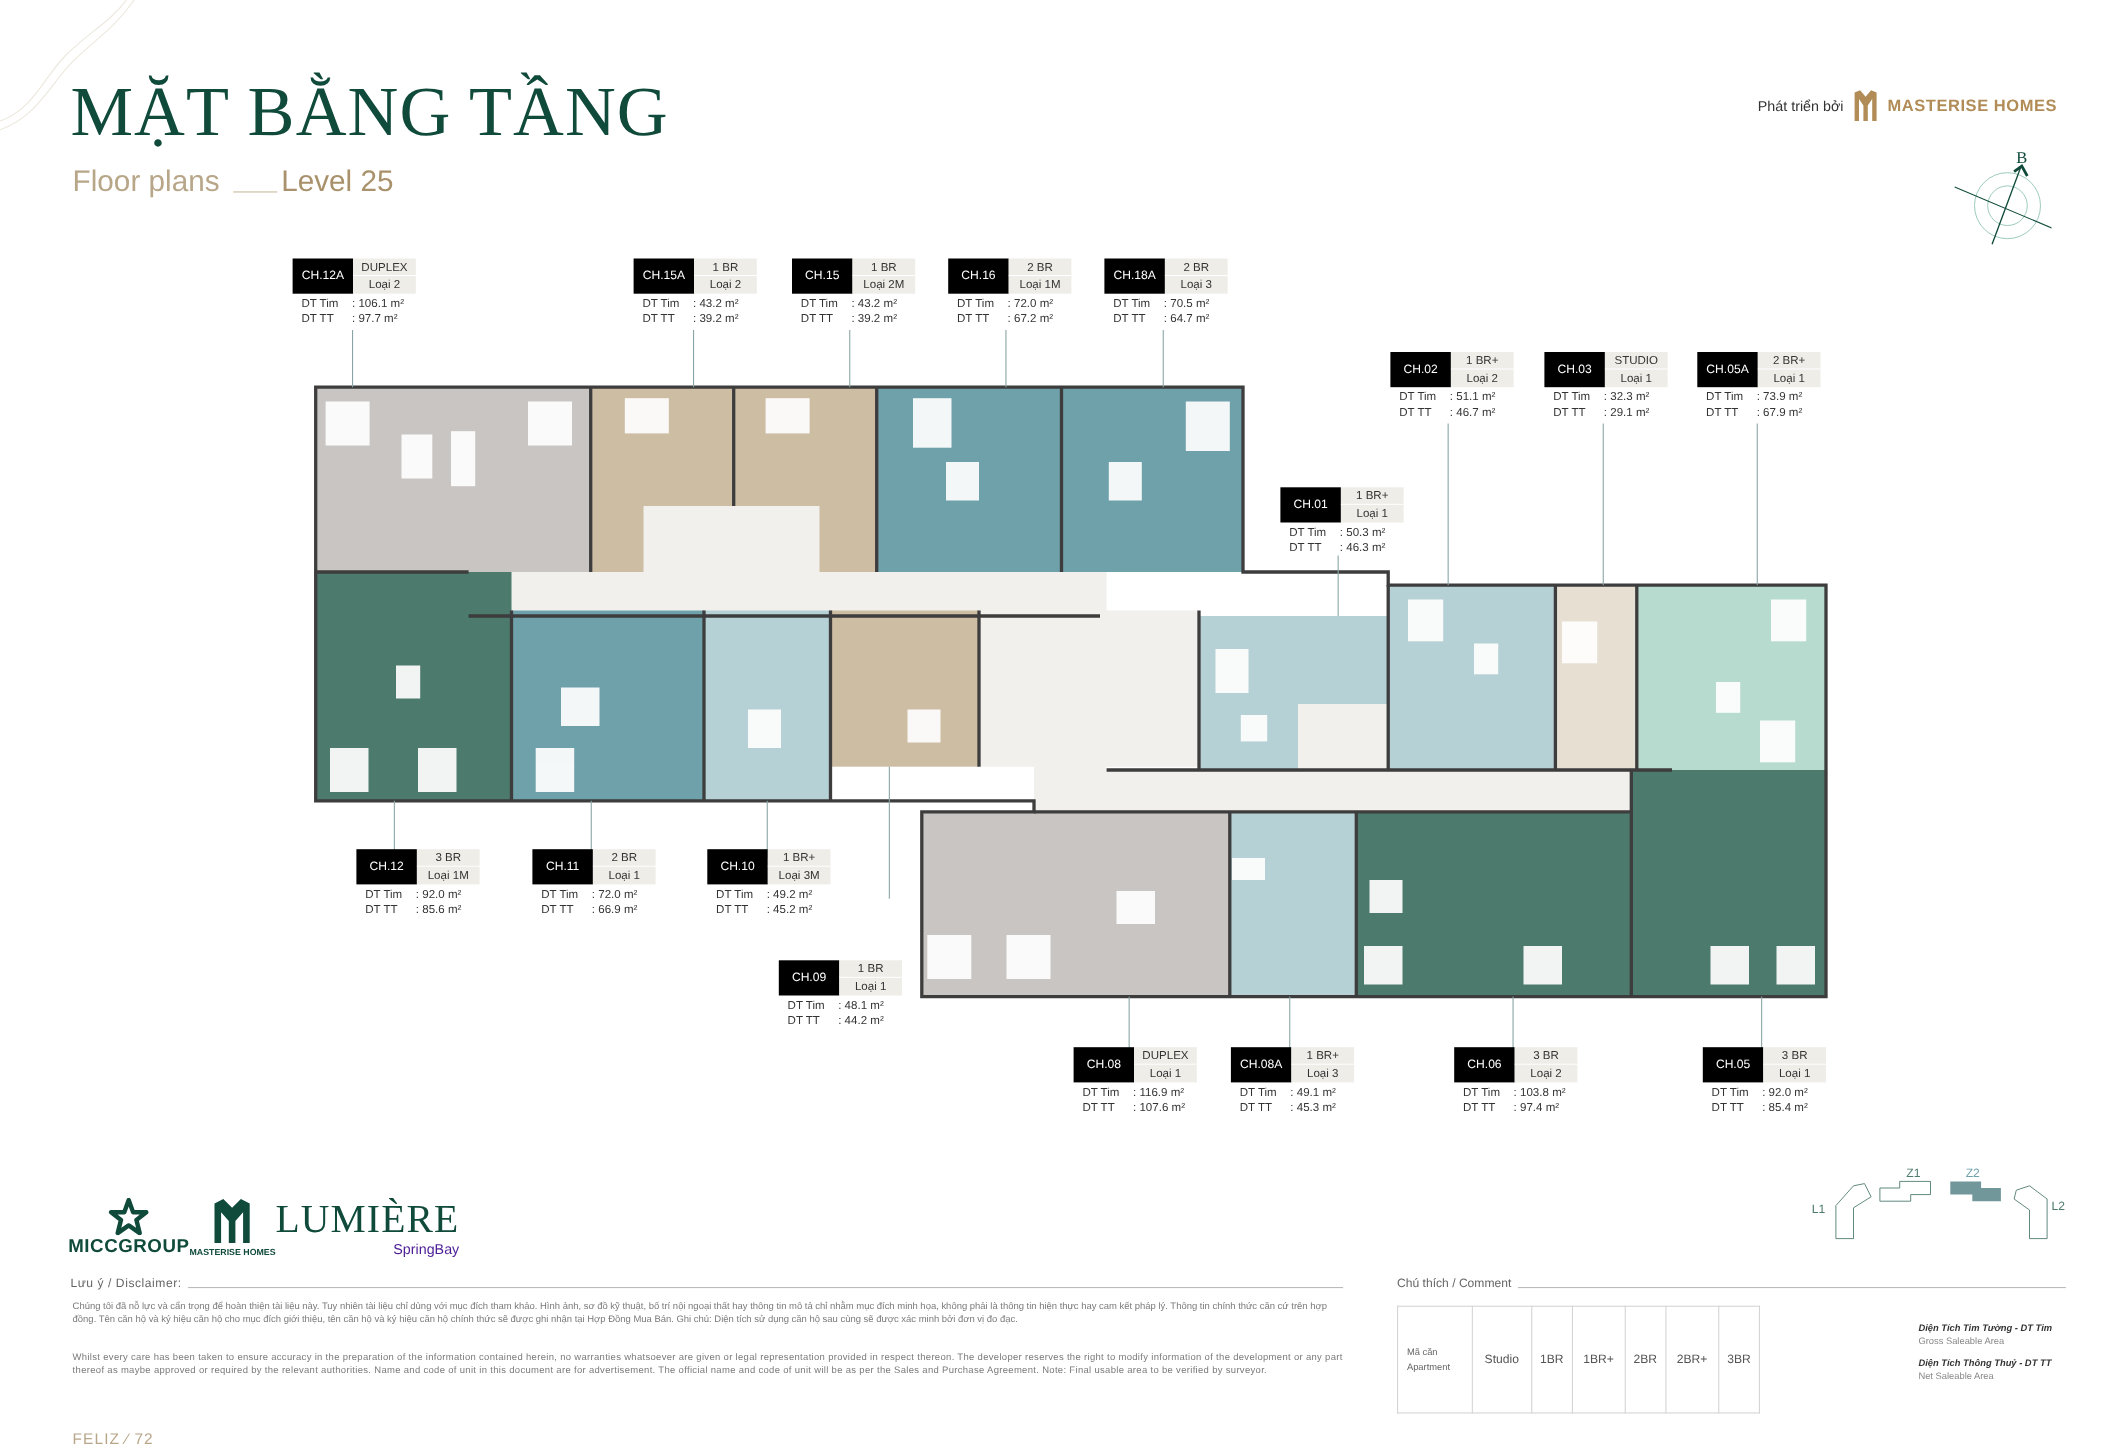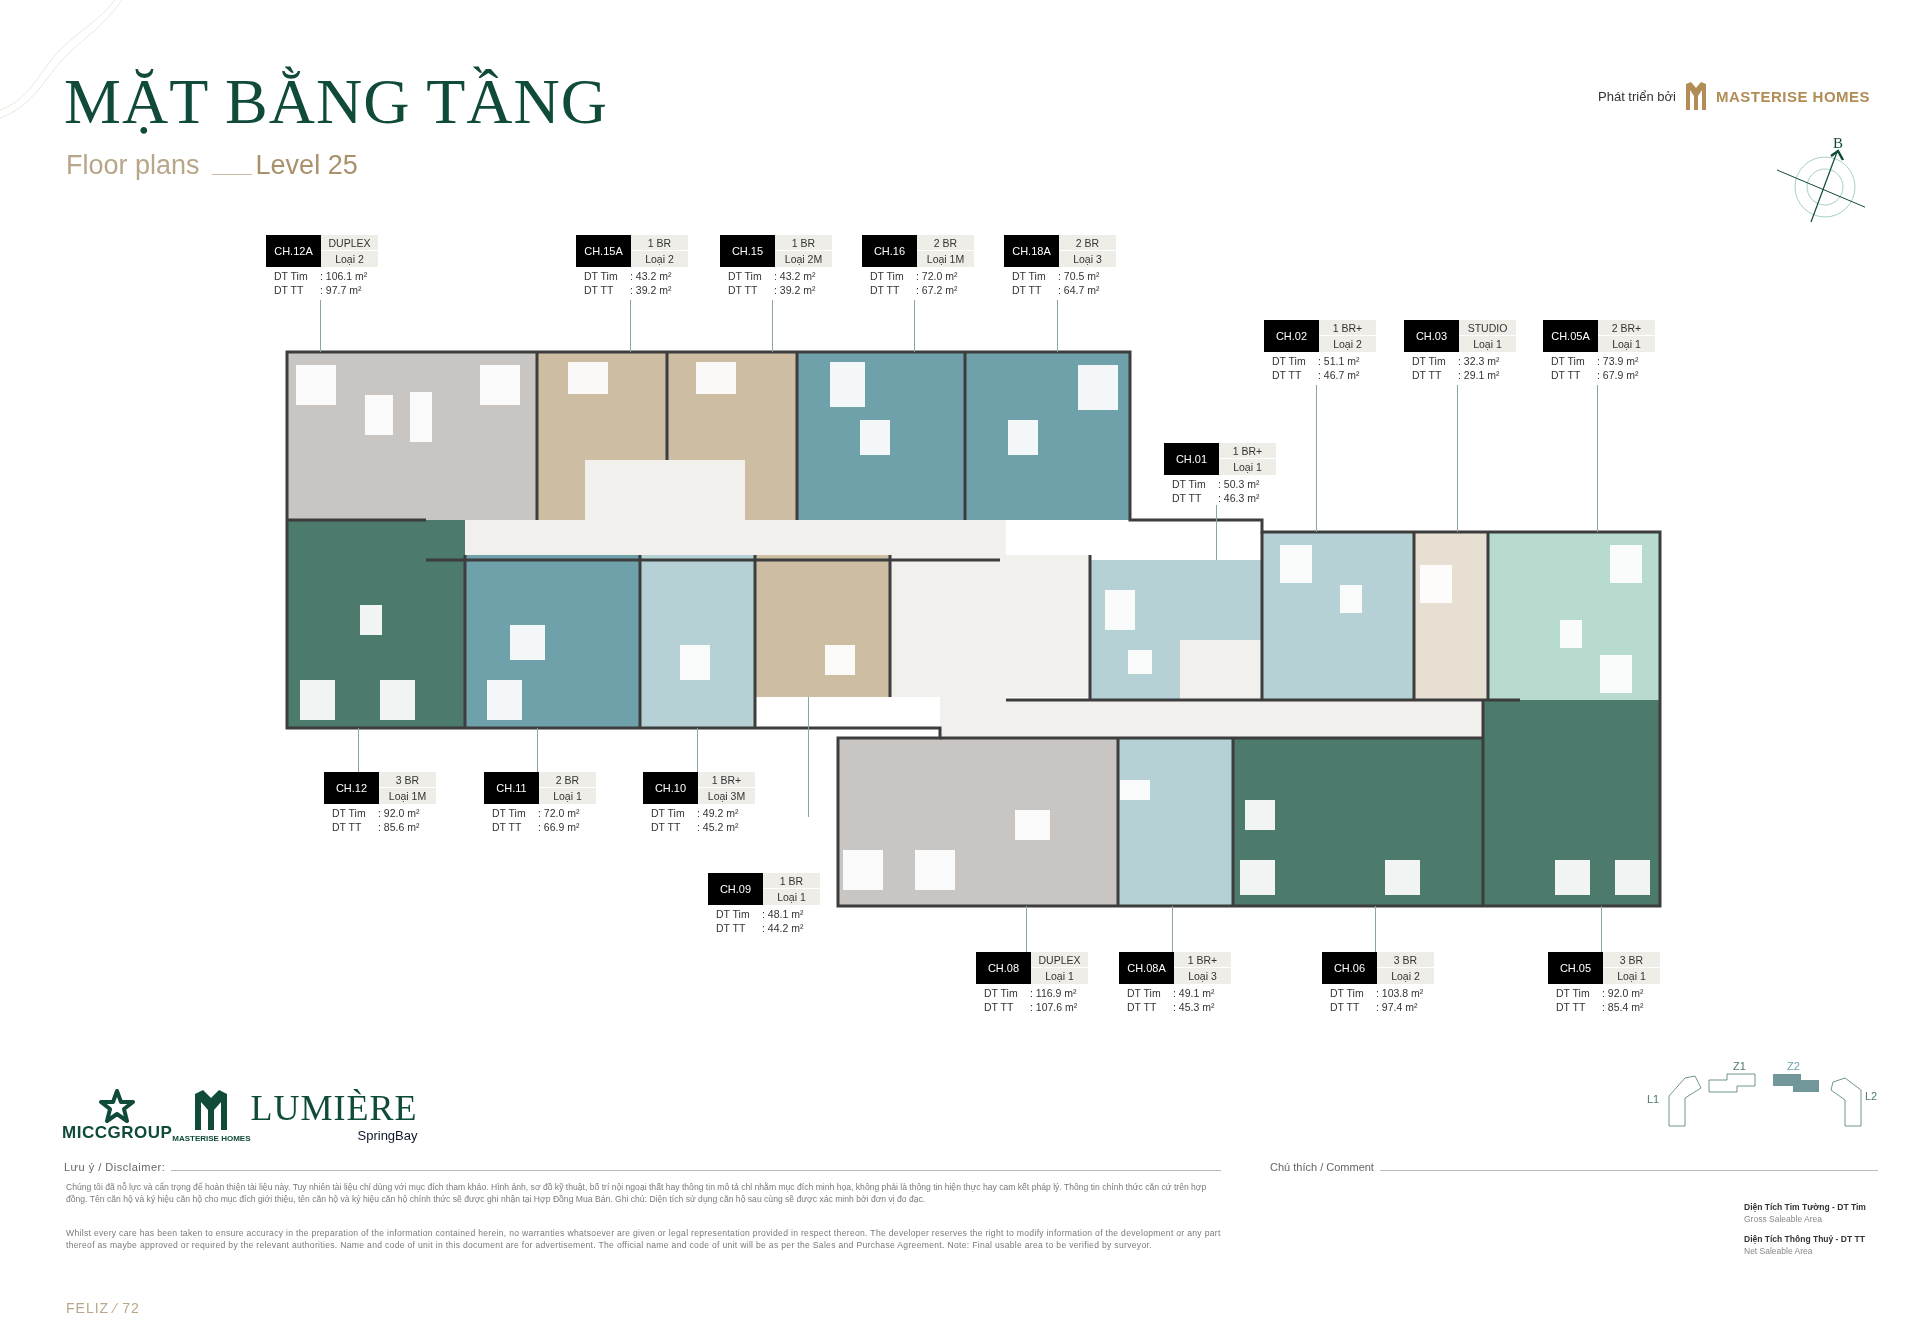--- a/index.html
+++ b/index.html
@@ -41,21 +41,21 @@
   .plan .unit { pointer-events: auto; }
 
   
   .logos { left: 62px; top: 1088px; display: flex; align-items: flex-end; }
   .logo-micc { display: flex; flex-direction: column; align-items: center; }
   .logo-micc-text { font-size: 17px; font-weight: bold; color: #0f4a3a; letter-spacing: 0.5px; }
   .logo-mh { display: flex; flex-direction: column; align-items: center; }
   .logo-mh-text { font-size: 8px; font-weight: bold; color: #0f4a3a; margin-top: 2px; }
   .logo-lum { display: flex; flex-direction: column; align-items: flex-end; margin-left: 0; }
   .logo-lum-main { font-family: "Liberation Serif", "DejaVu Serif", serif; font-size: 36px; color: #0f4a3a; letter-spacing: 1px; line-height: 1; }
-  .logo-lum-sub { font-size: 13px; color: #0f172a; margin-top: 2px; }
+  .logo-lum-sub { font-size: 13px; color: #4c1d95; margin-top: 2px; }
 
   .disc-head { left: 64px; top: 1161px; width: 1157px; display: flex; align-items: flex-end; }
   .disc-head span { font-size: 11px; color: #666; white-space: nowrap; letter-spacing: 0.5px; }
   .disc-head .line { flex: 1; border-bottom: 1px solid #bbb; margin-left: 6px; margin-bottom: 2px; }
   .disc-vn { left: 66px; top: 1182px; width: 1155px; font-size: 8.6px; line-height: 11.5px; color: #7a7a7a; }
   .disc-en { left: 66px; top: 1228px; width: 1155px; font-size: 8.6px; line-height: 11.5px; color: #7a7a7a; letter-spacing: 0.3px; }
 
   .foot-page { left: 66px; top: 1300px; font-size: 14px; color: #b8a689; letter-spacing: 1px; }
 
   
@@ -65,21 +65,21 @@
 
   .legend-table { left: 1270px; top: 1187px; width: 330px; height: 98px; border-collapse: collapse; }
   .legend-table td { border: 1px solid #d5d5d5; text-align: center; vertical-align: middle; }
   .legend-table td.lbl { text-align: left; padding-left: 8px; width: 68px; font-size: 8.5px; color: #666; line-height: 13px; }
   .legend-table td.sw { width: 43px; height: 49px; }
   .legend-table .swatch { display: inline-block; width: 30px; height: 30px; }
   .legend-table td.nm { font-size: 11px; color: #555; }
   .legend-table td.dk { border-left: 1px solid #555; }
 
   .legend-notes { left: 1744px; top: 1201px; font-size: 8.5px; line-height: 12px; }
-  .legend-notes .b { color: #333; font-weight: bold; }
+  .legend-notes .b { color: #333; font-weight: bold; font-style: italic; }
   .legend-notes .s { color: #888; margin-bottom: 8px; }
 
   .keymap { left: 1645px; top: 1058px; width: 240px; height: 90px; }
 </style>
 </head>
 <body>
 
 <svg class="abs wave" viewBox="0 0 130 120">
   <path d="M0 110 C30 100, 40 70, 60 50 S100 20, 115 0" fill="none" stroke="#ece8de" stroke-width="1"></path>
   <path d="M0 118 C34 106, 46 76, 66 56 S104 26, 122 0" fill="none" stroke="#ece8de" stroke-width="1"></path>
@@ -582,20 +582,32 @@
 
 <div class="abs foot-page">FELIZ  ⁄  72</div>
 
 <div class="abs legend-head">
   <span>Chú thích / Comment</span>
     <div class="line"></div>
 </div>
 
 <table class="abs legend-table">
   <tbody>
+  <tr>
+    <td class="lbl">
+          <div>Mã căn</div>
+          <div>Apartment</div>
+        </td>
+    <td class="nm">Studio</td>
+    <td class="nm">1BR</td>
+    <td class="nm dk">1BR+</td>
+    <td class="nm">2BR</td>
+    <td class="nm dk">2BR+</td>
+    <td class="nm dk">3BR</td>
+  </tr>
 </tbody>
   </table>
 
 <div class="abs legend-notes">
   <div class="b">Diện Tích Tim Tường - DT Tim</div>
   <div class="s">Gross Saleable Area</div>
   <div class="b">Diện Tích Thông Thuỷ - DT TT</div>
   <div class="s">Net Saleable Area</div>
 </div>
 

